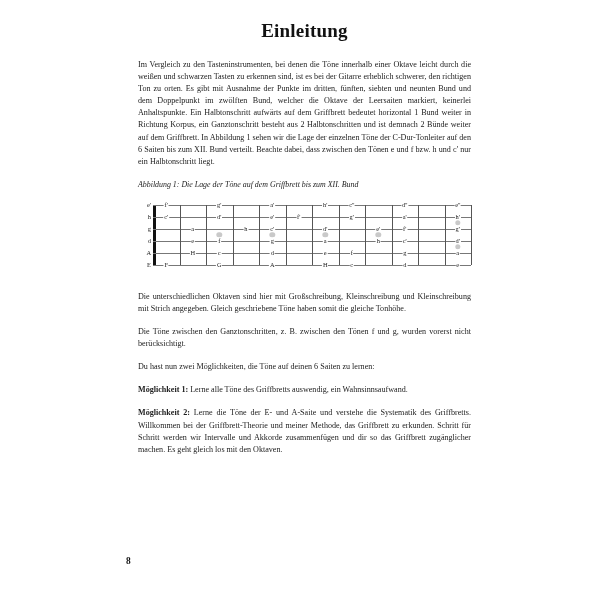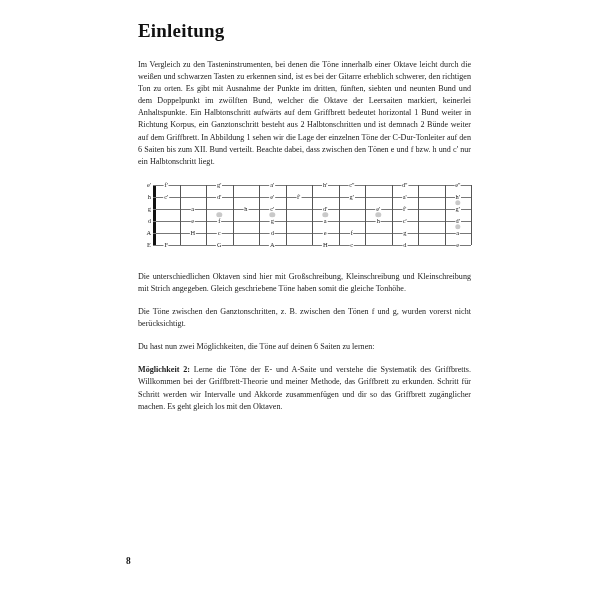--- a/index.html
+++ b/index.html
@@ -31,20 +31,21 @@
     width: 333px;
   }
 
   .page-title {
     font-family: "Liberation Serif", "DejaVu Serif", serif;
     font-size: 19px;
     font-weight: bold;
     letter-spacing: 0.2px;
     margin: 0 0 17px 0;
     color: #111111;
+    text-align: center;
   }
 
   p.body-text {
     font-size: 8.1px;
     line-height: 12.1px;
     text-align: justify;
     margin: 0 0 11px 0;
     color: #1b1b1b;
     hyphens: auto;
   }
@@ -153,20 +154,21 @@
 <body>
 
 <div class="page">
 
   <div class="content">
 
     <h1 class="page-title">Einleitung</h1>
 
     <p class="body-text">Im Vergleich zu den Tasteninstrumenten, bei denen die Töne innerhalb einer Oktave leicht durch die weißen und schwarzen Tasten zu erkennen sind, ist es bei der Gitarre erheblich schwerer, den richtigen Ton zu orten. Es gibt mit Ausnahme der Punkte im dritten, fünften, siebten und neunten Bund und dem Doppelpunkt im zwölften Bund, welcher die Oktave der Leersaiten markiert, keinerlei Anhaltspunkte. Ein Halbtonschritt aufwärts auf dem Griffbrett bedeutet horizontal 1 Bund weiter in Richtung Korpus, ein Ganztonschritt besteht aus 2 Halbtonschritten und ist demnach 2 Bünde weiter auf dem Griffbrett. In Abbildung 1 sehen wir die Lage der einzelnen Töne der C-Dur-Tonleiter auf den 6 Saiten bis zum XII. Bund verteilt. Beachte dabei, dass zwischen den Tönen e und f bzw. h und c' nur ein Halbtonschritt liegt.</p>
 
+    <p class="fig-caption">Abbildung 1: Die Lage der Töne auf dem Griffbrett bis zum XII. Bund</p>
 
     <div class="fretboard-wrap">
       <div class="open-col" id="open-col">
           <div class="open-note" style="top: 6px;">e'</div>
           <div class="open-note" style="top: 18px;">h</div>
           <div class="open-note" style="top: 30px;">g</div>
           <div class="open-note" style="top: 42px;">d</div>
           <div class="open-note" style="top: 54px;">A</div>
           <div class="open-note" style="top: 66px;">E</div>
         </div>
@@ -240,20 +242,21 @@
           <div class="note" style="left: 304.75px; top: 66px;">e</div>
         </div>
     </div>
 
     <p class="body-text">Die unterschiedlichen Oktaven sind hier mit Großschreibung, Kleinschreibung und Kleinschreibung mit Strich angegeben. Gleich geschriebene Töne haben somit die gleiche Tonhöhe.</p>
 
     <p class="body-text">Die Töne zwischen den Ganztonschritten, z. B. zwischen den Tönen f und g, wurden vorerst nicht berücksichtigt.</p>
 
     <p class="body-text">Du hast nun zwei Möglichkeiten, die Töne auf deinen 6 Saiten zu lernen:</p>
 
+    <p class="body-text"><span class="opt-label">Möglichkeit 1:</span><span> Lerne alle Töne des Griffbretts auswendig, ein Wahnsinnsaufwand.</span></p>
 
     <p class="body-text"><span class="opt-label">Möglichkeit 2:</span><span> Lerne die Töne der E- und A-Saite und verstehe die Systematik des Griffbretts. Willkommen bei der Griffbrett-Theorie und meiner Methode, das Griffbrett zu erkunden. Schritt für Schritt werden wir Intervalle und Akkorde zusammenfügen und dir so das Griffbrett zugänglicher machen. Es geht gleich los mit den Oktaven.</span></p>
 
   </div>
 
   <div class="page-number">8</div>
 
 </div>
 
 </body></html>

